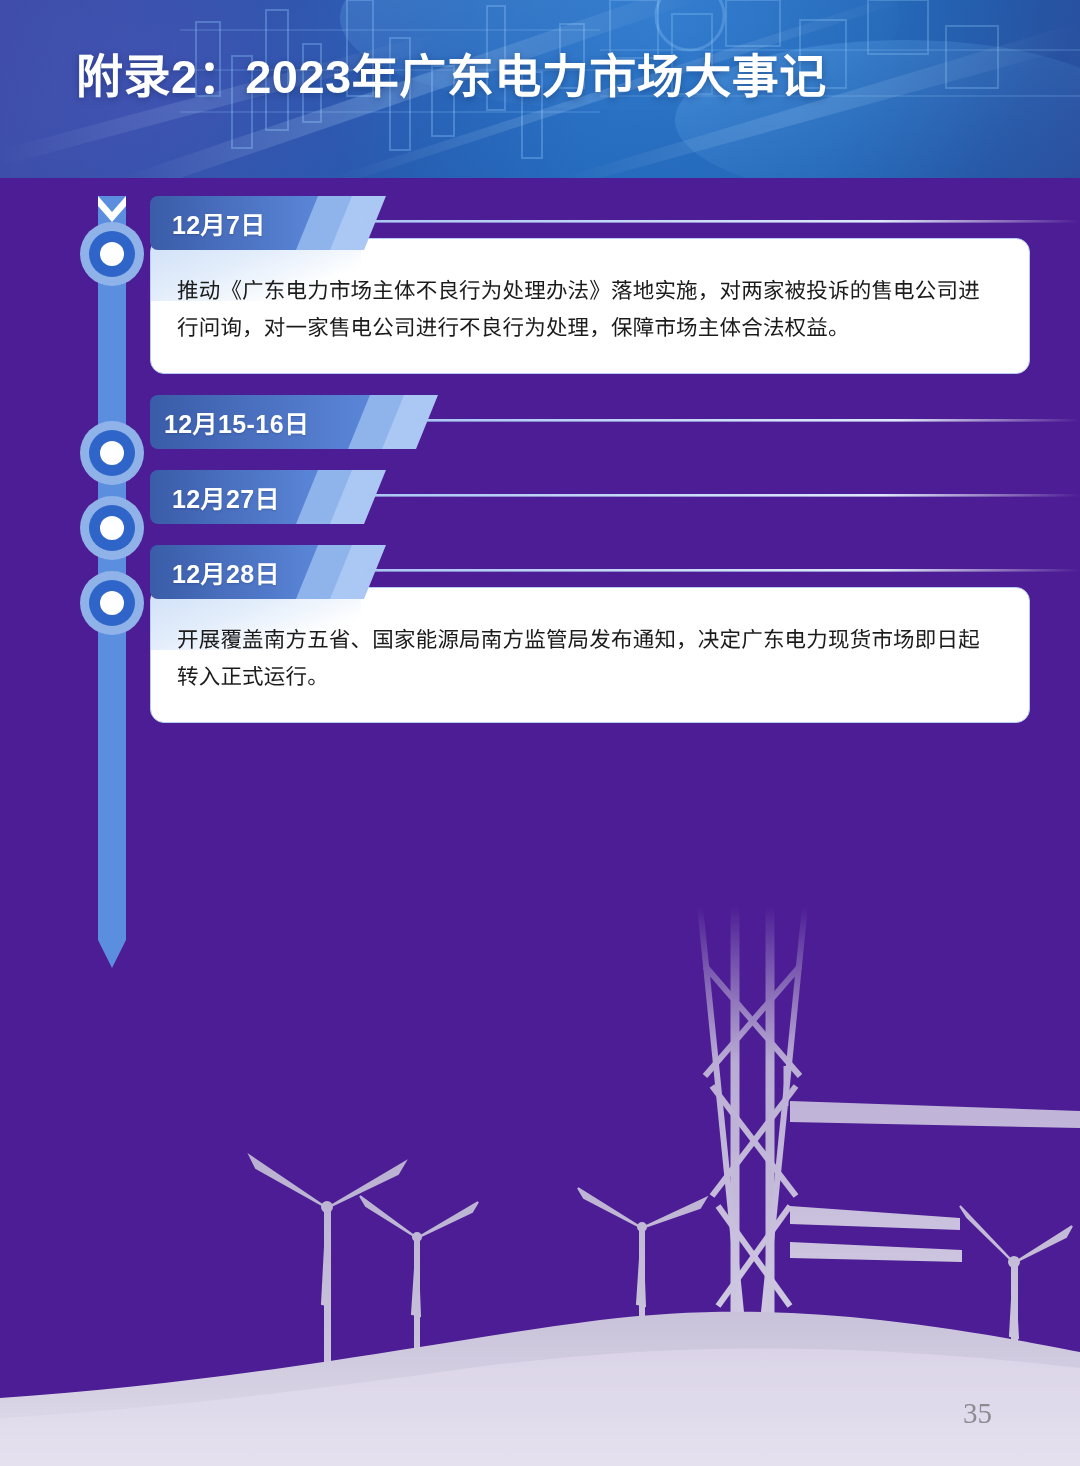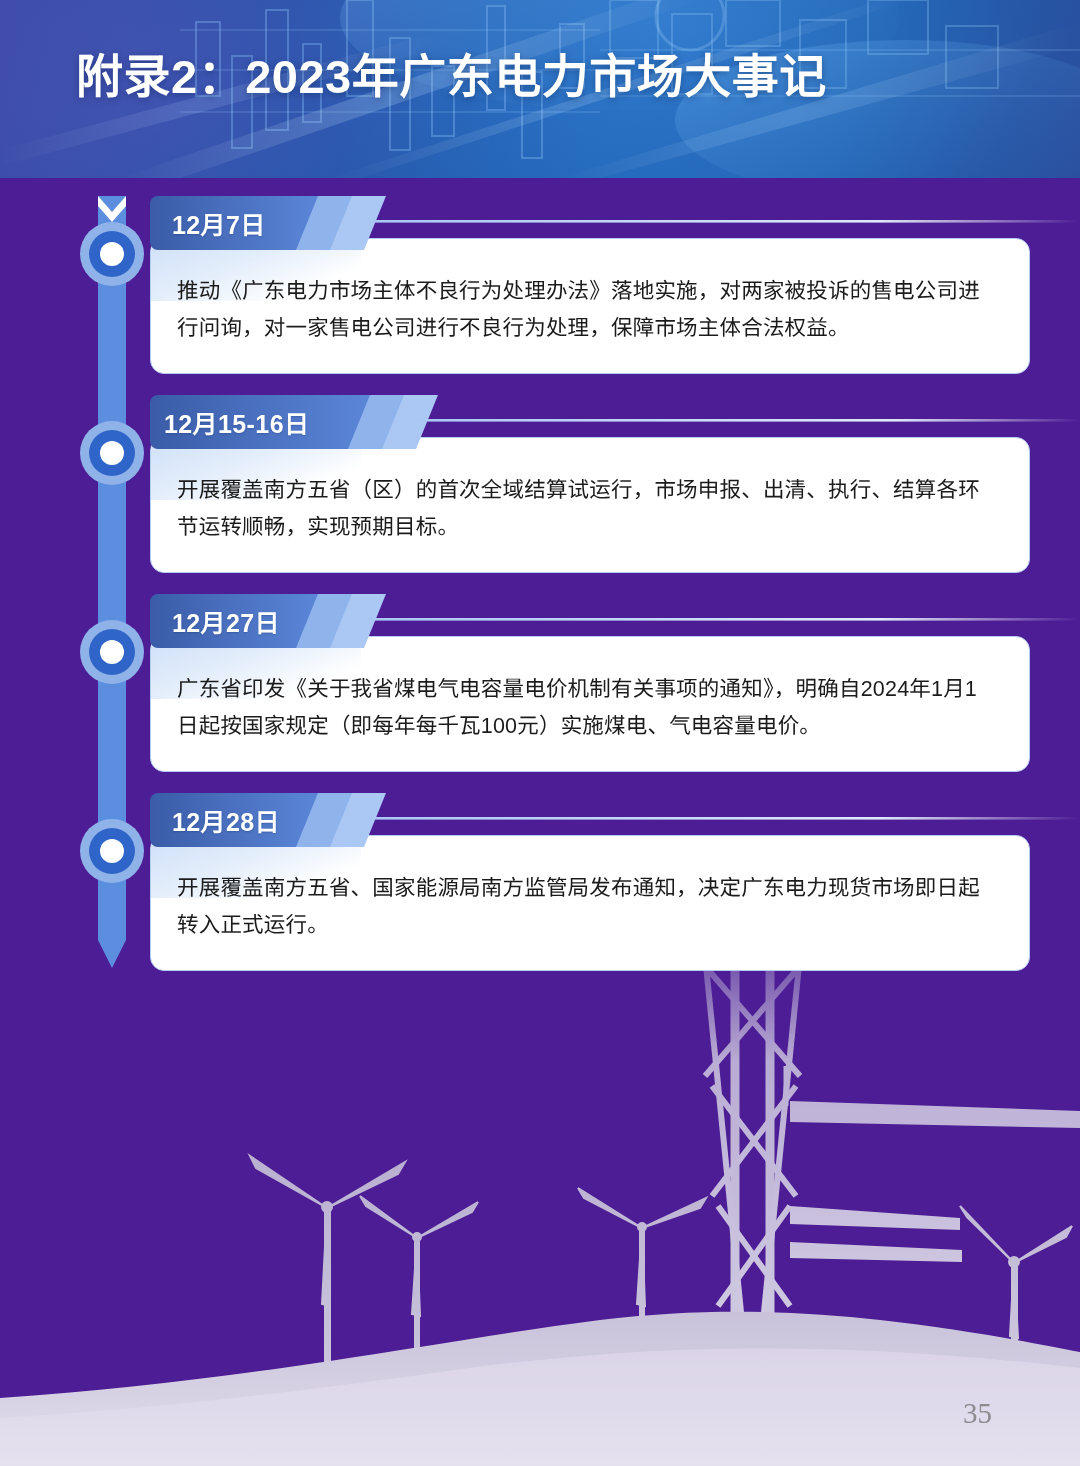--- a/index.html
+++ b/index.html
@@ -370,23 +370,20 @@
               </linearGradient>
             </defs>
             <path d="M248 0 L288 0 L266 54 L226 54 Z" fill="#aac8f3"></path>
             <path d="M210 0 L254 0 L232 54 L188 54 Z" fill="#8fb4ec"></path>
             <path d="M8 0 L220 0 L198 54 L8 54 A8 8 0 0 1 0 46 L0 8 A8 8 0 0 1 8 0 Z" fill="url(#bn2)"></path>
             <rect x="268" y="24" width="662" height="2.6" fill="url(#ln2)"></rect>
           </svg>
         </div>
         <div class="date-label">12月15-16日</div>
       </div>
-      <div class="card">
-        <p class="card-text">开展覆盖南方五省（区）的首次全域结算试运行，市场申报、出清、执行、结算各环节运转顺畅，实现预期目标。</p>
-      </div>
     </article>
 
     <article class="tl-item">
       <div class="marker">
         <svg viewBox="0 0 68 68" aria-hidden="true">
           <circle cx="34" cy="34" r="32" fill="#8fb2e8"></circle>
           <circle cx="34" cy="34" r="23" fill="#2f64c8"></circle>
           <circle cx="34" cy="34" r="12" fill="#ffffff"></circle>
         </svg>
       </div>
@@ -405,23 +402,20 @@
               </linearGradient>
             </defs>
             <path d="M196 0 L236 0 L214 54 L174 54 Z" fill="#aac8f3"></path>
             <path d="M158 0 L202 0 L180 54 L136 54 Z" fill="#8fb4ec"></path>
             <path d="M8 0 L168 0 L146 54 L8 54 A8 8 0 0 1 0 46 L0 8 A8 8 0 0 1 8 0 Z" fill="url(#bn3)"></path>
             <rect x="216" y="24" width="714" height="2.6" fill="url(#ln3)"></rect>
           </svg>
         </div>
         <div class="date-label">12月27日</div>
       </div>
-      <div class="card">
-        <p class="card-text">广东省印发《关于我省煤电气电容量电价机制有关事项的通知》，明确自2024年1月1日起按国家规定（即每年每千瓦100元）实施煤电、气电容量电价。</p>
-      </div>
     </article>
 
     <article class="tl-item">
       <div class="marker">
         <svg viewBox="0 0 68 68" aria-hidden="true">
           <circle cx="34" cy="34" r="32" fill="#8fb2e8"></circle>
           <circle cx="34" cy="34" r="23" fill="#2f64c8"></circle>
           <circle cx="34" cy="34" r="12" fill="#ffffff"></circle>
         </svg>
       </div>

